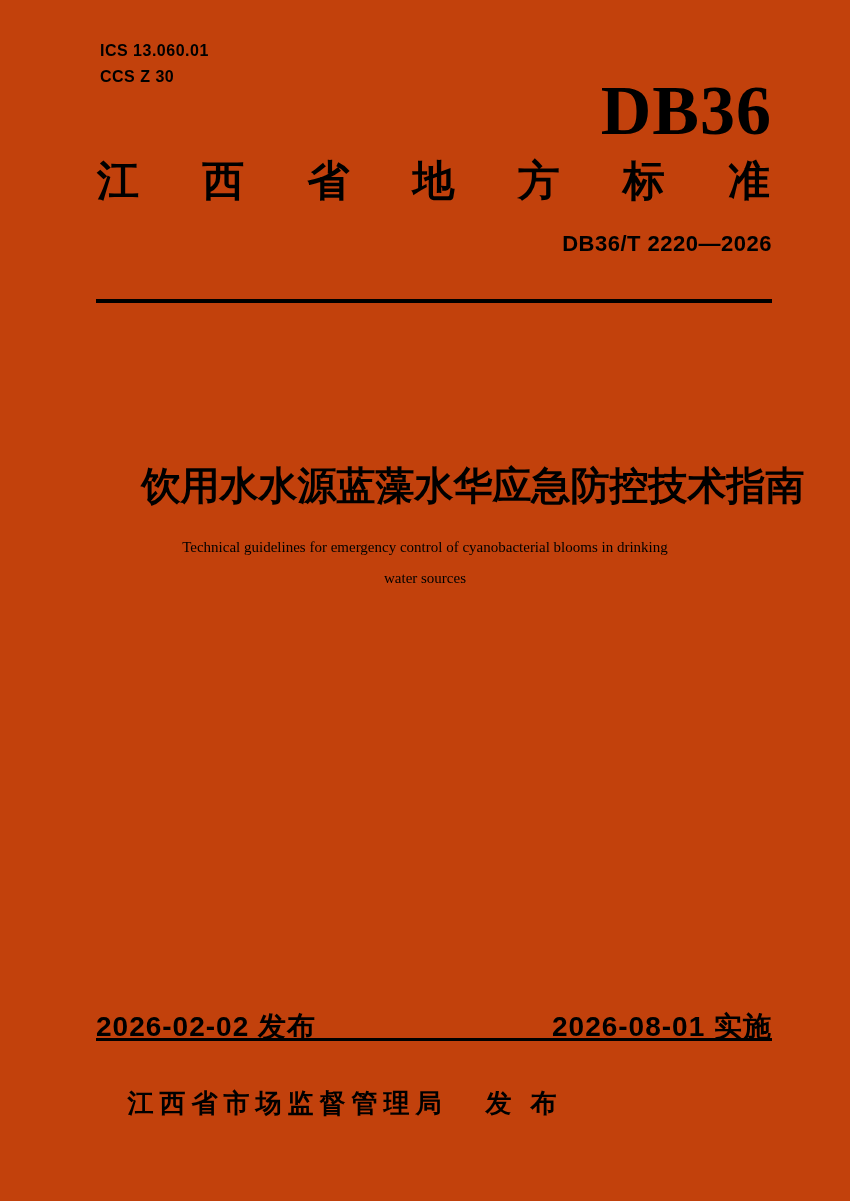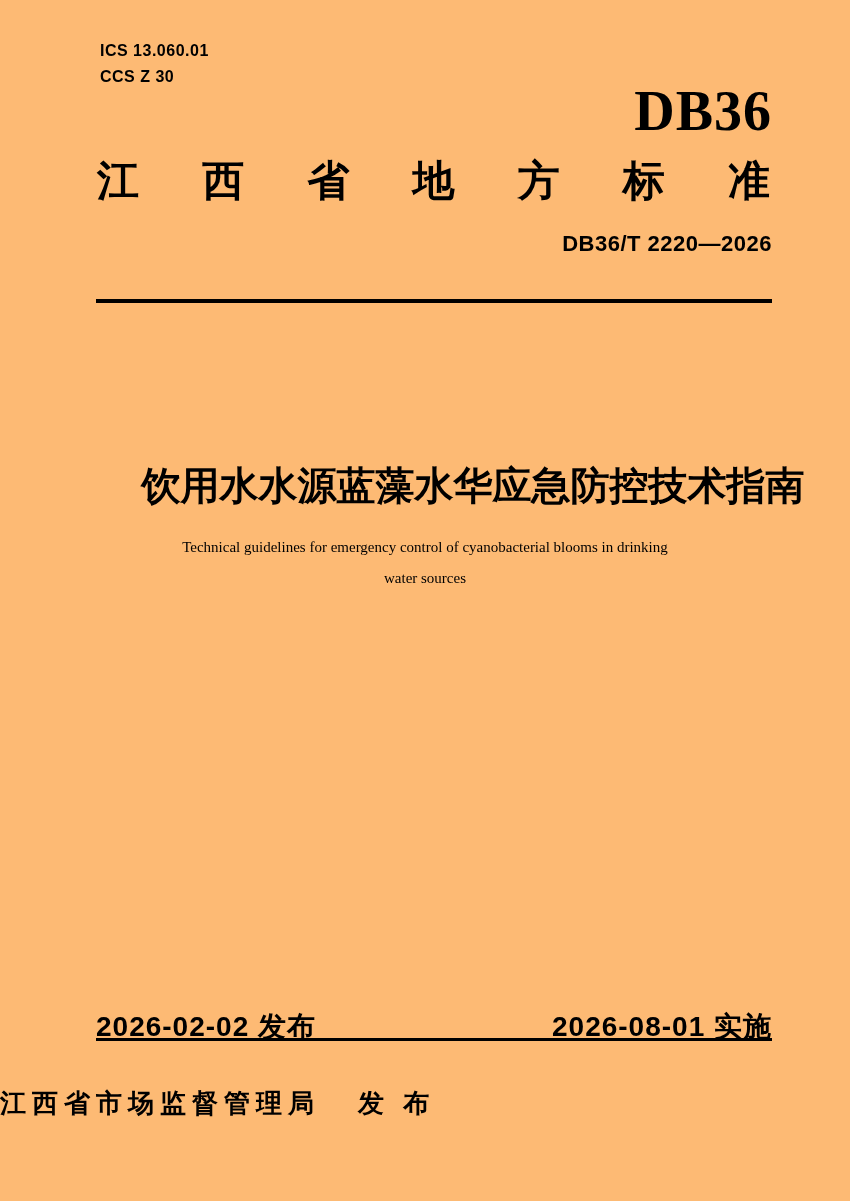--- a/index.html
+++ b/index.html
@@ -4,41 +4,41 @@
 <style>
   html, body {
     margin: 0;
     padding: 0;
     background: #ffffff;
   }
   .page {
     position: relative;
     width: 850px;
     height: 1201px;
-    background: #fdba74;
+    background: #c2410c;
     color: #000000;
     font-family: "Liberation Sans", sans-serif;
     overflow: hidden;
   }
   .ics-block {
     position: absolute;
     left: 100px;
     top: 38px;
     font-size: 16px;
     line-height: 26px;
     font-weight: 700;
     letter-spacing: 0.5px;
   }
   .db-logo {
     position: absolute;
     right: 78px;
     top: 68px;
     font-family: "Liberation Serif", serif;
     font-weight: 700;
-    font-size: 56px;
+    font-size: 70px;
     line-height: 86px;
     letter-spacing: 1px;
   }
   .standard-type {
     position: absolute;
     left: 97px;
     top: 158px;
     width: 673px;
     display: flex;
     justify-content: space-between;
@@ -103,20 +103,21 @@
     width: 676px;
     height: 3px;
     background: #000000;
   }
   .publisher-row {
     position: absolute;
     left: 0;
     top: 1086px;
     width: 690px;
     display: flex;
+    justify-content: center;
     gap: 38px;
     font-size: 26px;
     font-weight: 700;
     letter-spacing: 6px;
   }
 </style>
 </head>
 <body>
 
 <div class="page">

